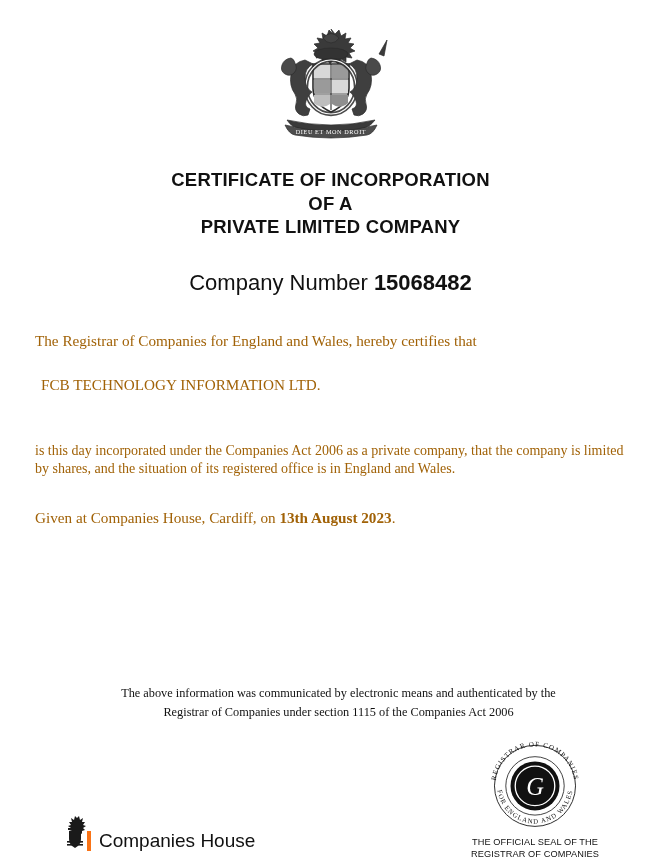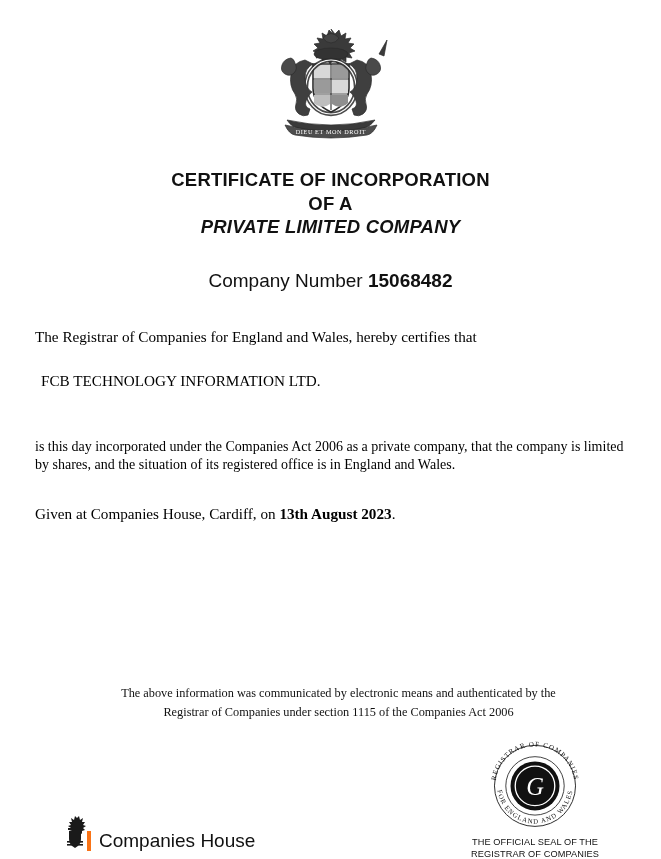--- a/index.html
+++ b/index.html
@@ -40,37 +40,37 @@
     text-align: center;
     font-family: "Liberation Sans", sans-serif;
     font-weight: bold;
     font-size: 18.5px;
     letter-spacing: 0.2px;
     line-height: 1.28;
     margin-top: 22px;
     color: #111;
   }
   .cert-title .l2 { display: block; }
-  .cert-title .l3 { display: block; font-style: italic; }
+  .cert-title .l3 { display: block; }
 
   .company-number {
     text-align: center;
     font-family: "Liberation Sans", sans-serif;
-    font-size: 19px;
+    font-size: 22px;
     margin-top: 31px;
     color: #111;
   }
   .company-number b { font-weight: bold; }
 
   
   .body-block {
     margin-top: 34px;
     font-size: 15.2px;
     line-height: 1.45;
-    color: #000000;
+    color: #a16207;
   }
   .registrar-line { margin: 0; }
   .company-name {
     margin: 22px 0 0 0;
     padding-left: 6px;
     font-size: 15.2px;
   }
   .incorporation-para {
     margin: 46px 0 0 0;
     font-size: 14px;

